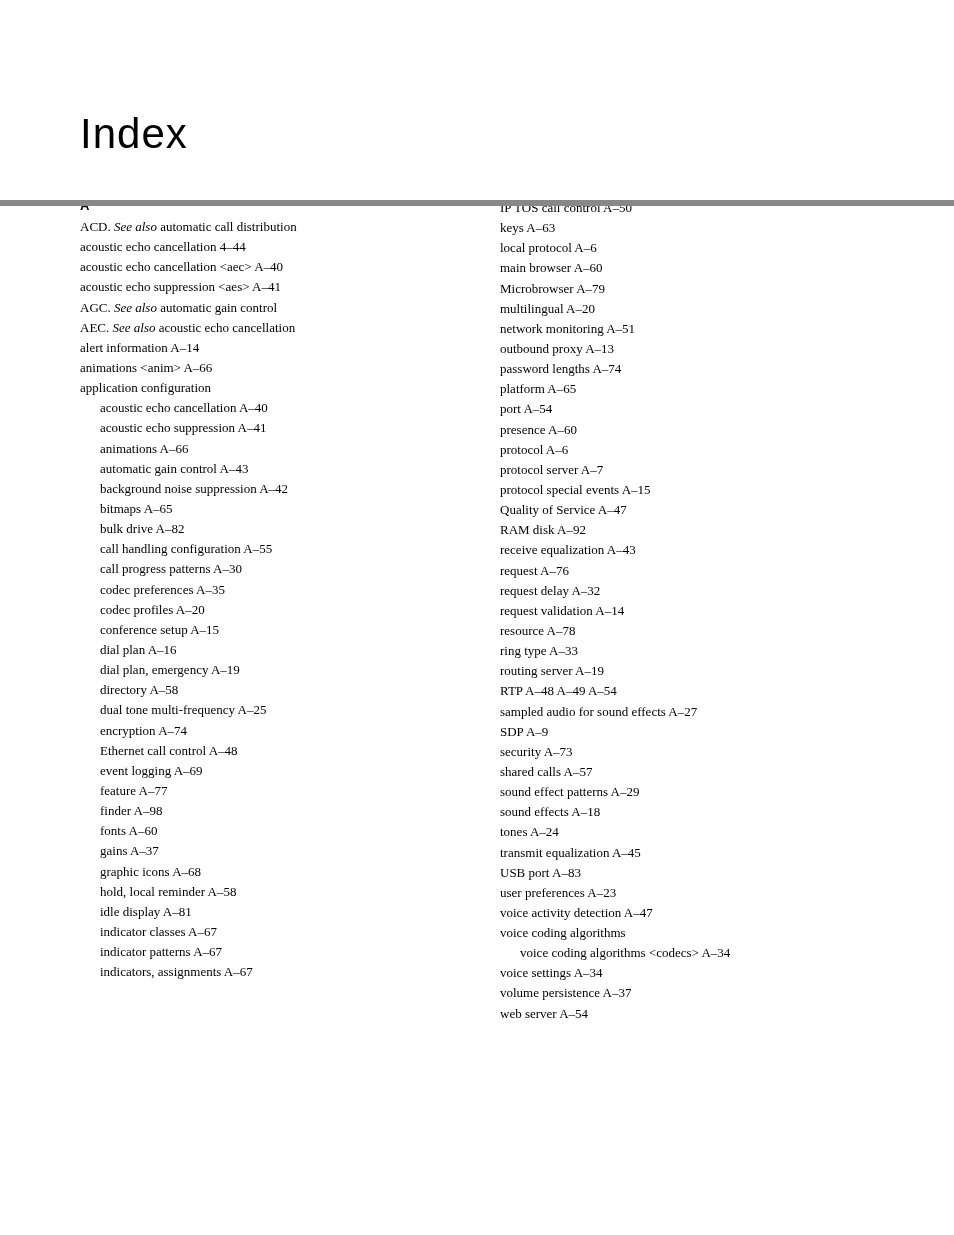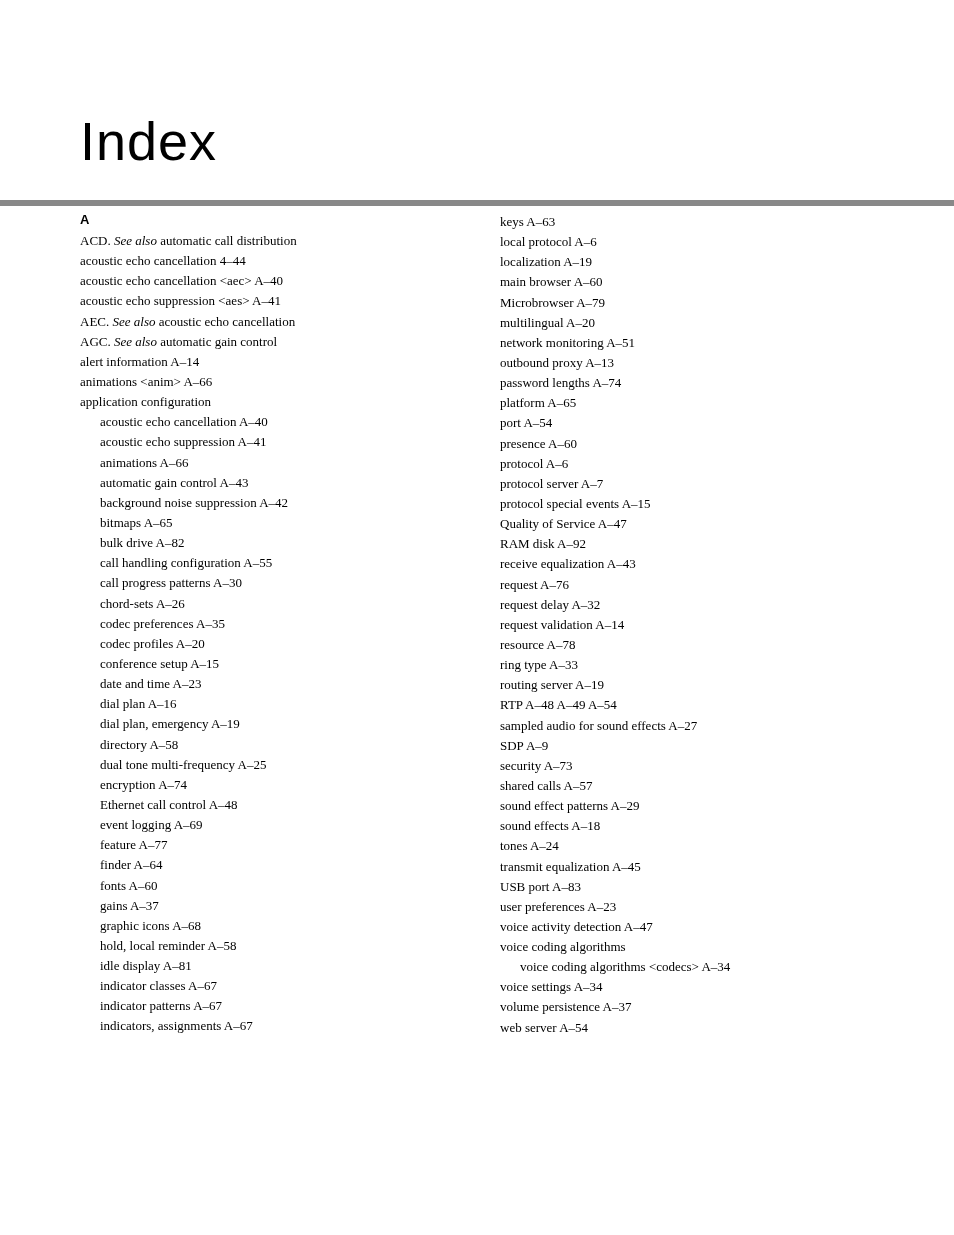--- a/index.html
+++ b/index.html
@@ -20,21 +20,21 @@
     }
     .top-bar {
       width: 100%;
       height: 6px;
       background: #888;
       position: absolute;
       top: 90px;
       left: 0;
     }
     .page-title {
-      font-size: 54px;
+      font-size: 42px;
       font-weight: normal;
       font-family: Arial, Helvetica, sans-serif;
       margin-top: 110px;
       margin-left: 80px;
       margin-bottom: 40px;
       letter-spacing: 1px;
     }
     .content {
       display: flex;
       flex-direction: row;
@@ -73,63 +73,61 @@
   <div class="page-title">Index</div>
 
   <div class="content">
     <div class="col-left">
       <div class="section-letter">A</div>
       <div id="left-entries">
           <div class="index-line">ACD.  <em>See also</em> automatic call distribution</div>
           <div class="index-line">acoustic echo cancellation 4–44</div>
           <div class="index-line">acoustic echo cancellation &lt;aec&gt; A–40</div>
           <div class="index-line">acoustic echo suppression &lt;aes&gt; A–41</div>
+          <div class="index-line">AGC.  <em>See also</em>  automatic gain control</div>
           <div class="index-line">AEC.  <em>See also</em> acoustic echo cancellation</div>
-          <div class="index-line">AGC.  <em>See also</em>  automatic gain control</div>
           <div class="index-line">alert information A–14</div>
           <div class="index-line">animations &lt;anim&gt; A–66</div>
           <div class="index-line">application configuration</div>
           <div class="index-line indented">acoustic echo cancellation A–40</div>
           <div class="index-line indented">acoustic echo suppression A–41</div>
           <div class="index-line indented">animations A–66</div>
           <div class="index-line indented">automatic gain control A–43</div>
           <div class="index-line indented">background noise suppression A–42</div>
           <div class="index-line indented">bitmaps A–65</div>
           <div class="index-line indented">bulk drive A–82</div>
           <div class="index-line indented">call handling configuration A–55</div>
           <div class="index-line indented">call progress patterns A–30</div>
-          <div class="index-line indented">chord-sets A–26</div>
           <div class="index-line indented">codec preferences A–35</div>
           <div class="index-line indented">codec profiles A–20</div>
           <div class="index-line indented">conference setup A–15</div>
-          <div class="index-line indented">date and time A–23</div>
           <div class="index-line indented">dial plan A–16</div>
           <div class="index-line indented">dial plan, emergency A–19</div>
           <div class="index-line indented">directory A–58</div>
           <div class="index-line indented">dual tone multi-frequency A–25</div>
           <div class="index-line indented">encryption A–74</div>
           <div class="index-line indented">Ethernet call control A–48</div>
           <div class="index-line indented">event logging A–69</div>
           <div class="index-line indented">feature A–77</div>
-          <div class="index-line indented">finder A–64</div>
+          <div class="index-line indented">finder A–98</div>
           <div class="index-line indented">fonts A–60</div>
           <div class="index-line indented">gains A–37</div>
           <div class="index-line indented">graphic icons A–68</div>
           <div class="index-line indented">hold, local reminder A–58</div>
           <div class="index-line indented">idle display A–81</div>
           <div class="index-line indented">indicator classes A–67</div>
           <div class="index-line indented">indicator patterns A–67</div>
           <div class="index-line indented">indicators, assignments A–67</div>
         </div>
     </div>
     <div class="col-right">
       <div id="right-entries">
+          <div class="index-line">IP TOS call control A–50</div>
           <div class="index-line">keys A–63</div>
           <div class="index-line">local protocol A–6</div>
-          <div class="index-line">localization A–19</div>
           <div class="index-line">main browser A–60</div>
           <div class="index-line">Microbrowser A–79</div>
           <div class="index-line">multilingual A–20</div>
           <div class="index-line">network monitoring A–51</div>
           <div class="index-line">outbound proxy A–13</div>
           <div class="index-line">password lengths A–74</div>
           <div class="index-line">platform A–65</div>
           <div class="index-line">port A–54</div>
           <div class="index-line">presence A–60</div>
           <div class="index-line">protocol A–6</div>

